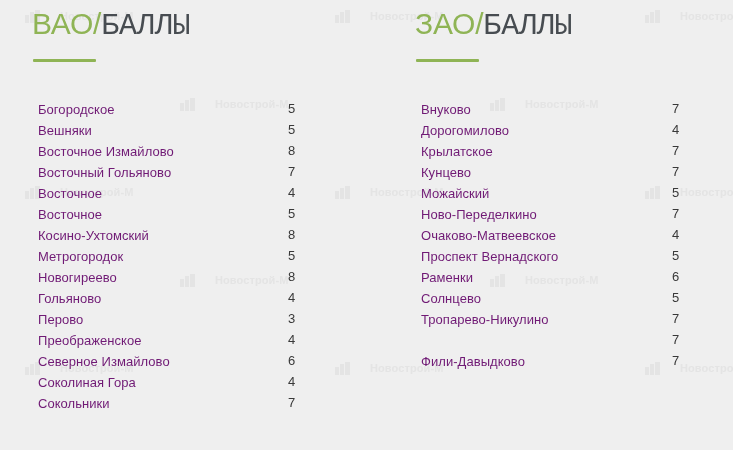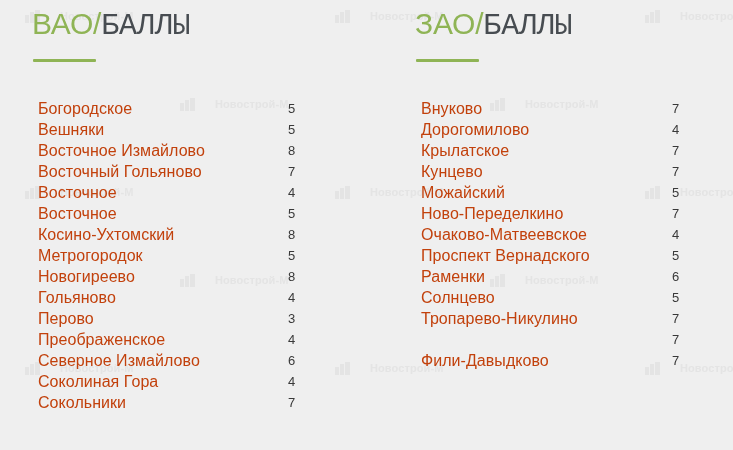--- a/index.html
+++ b/index.html
@@ -109,22 +109,22 @@
     left: 6px;
     width: 290px;
   }
   .row {
     position: relative;
     height: 21px;
     line-height: 21px;
     white-space: nowrap;
   }
   .row-name {
-    font-size: 16px;
-    color: #c2410c;
+    font-size: 13px;
+    color: #701a75;
     letter-spacing: 0.05px;
   }
   .row-score {
     position: absolute;
     top: 0;
     left: 250px;
     font-size: 13px;
     color: #393939;
     text-align: left;
   }

